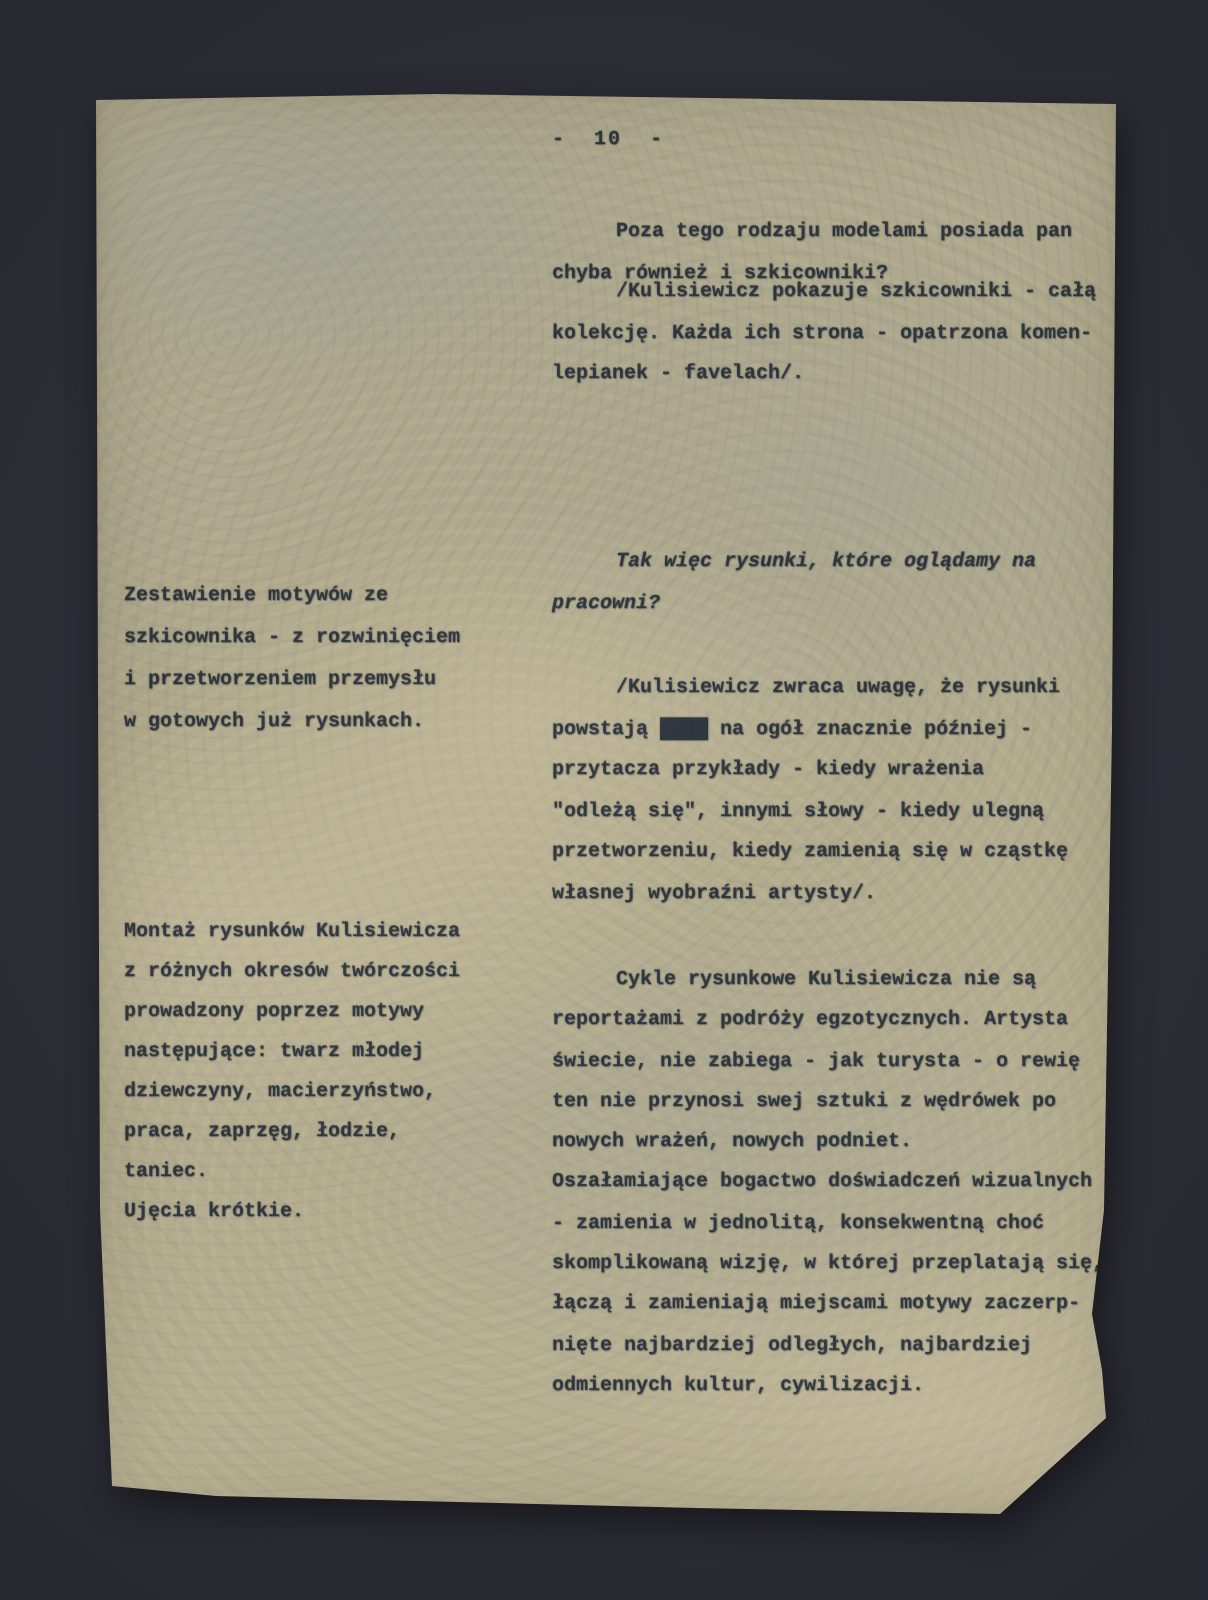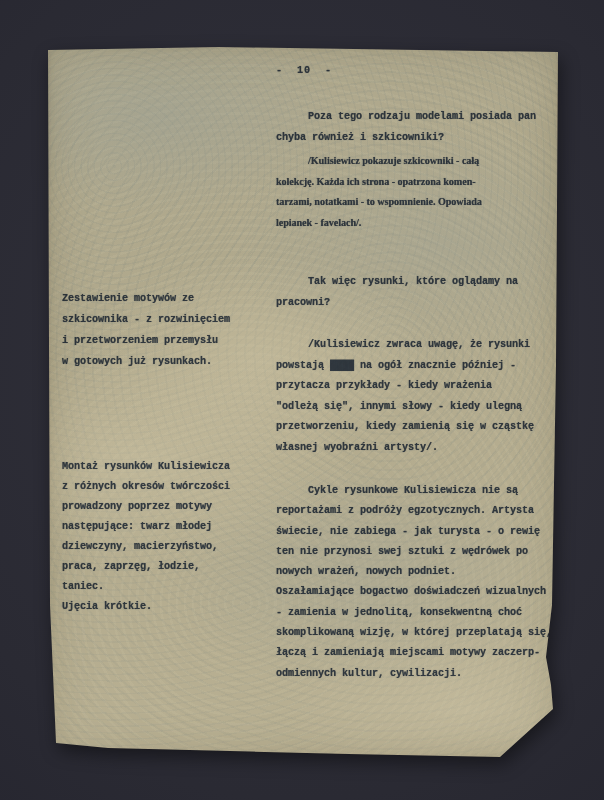--- a/index.html
+++ b/index.html
@@ -41,22 +41,22 @@
     mix-blend-mode:multiply;
   }
   .ln{white-space:pre;font-size:10px;}
   .page-number{position:absolute;left:228px;top:20px;font-size:10px;white-space:pre;letter-spacing:1px;}
   .col{position:absolute;left:228px;width:288px;line-height:20.5px;}
   .col.tight{line-height:20.3px;}
   .note{position:absolute;left:14px;width:210px;}
   .note-1{top:201px;line-height:21px;margin-top:42px;}
   .note-2{top:412px;line-height:20px;}
   .p1{top:62px;}
-  .p2{top:106px;font-family:Liberation Serif, serif;}
-  .p3{top:227px;}
+  .p2{top:92px;}
+  .p3{top:227px;font-style:italic;}
   .p4{top:290px;}
   .p5{top:436px;}
   .ind{text-indent:32px;}
 </style>
 </head>
 <body>
 
 <div class="stage">
   <div class="paper-wrap">
     <div class="paper">
@@ -82,21 +82,20 @@
       </div>
 
       <div class="col p1 ink">
         <div class="ln ind">Poza tego rodzaju modelami posiada pan</div>
         <div class="ln">chyba również i szkicowniki?</div>
       </div>
 
       <div class="col p2 ink">
         <div class="ln ind">/Kulisiewicz pokazuje szkicowniki - całą</div>
         <div class="ln">kolekcję. Każda ich strona - opatrzona komen-</div>
-        <div class="ln">tarzami, notatkami - to wspomnienie. Opowiada</div>
         <div class="ln">lepianek - favelach/.</div>
       </div>
 
       <div class="col p3 ink">
         <div class="ln ind">Tak więc rysunki, które oglądamy na</div>
         <div class="ln">pracowni?</div>
       </div>
 
       <div class="col p4 ink">
         <div class="ln ind">/Kulisiewicz zwraca uwagę, że rysunki</div>
@@ -110,18 +109,19 @@
       <div class="col p5 tight ink">
         <div class="ln ind">Cykle rysunkowe Kulisiewicza nie są</div>
         <div class="ln">reportażami z podróży egzotycznych. Artysta</div>
         <div class="ln">świecie, nie zabiega - jak turysta - o rewię</div>
         <div class="ln">ten nie przynosi swej sztuki z wędrówek po</div>
         <div class="ln">nowych wrażeń, nowych podniet.</div>
         <div class="ln">Oszałamiające bogactwo doświadczeń wizualnych</div>
         <div class="ln">- zamienia w jednolitą, konsekwentną choć</div>
         <div class="ln">skomplikowaną wizję, w której przeplatają się,</div>
         <div class="ln">łączą i zamieniają miejscami motywy zaczerp-</div>
+        <div class="ln">nięte najbardziej odległych, najbardziej</div>
         <div class="ln">odmiennych kultur, cywilizacji.</div>
       </div>
 
     </div>
   </div>
 </div>
 
 </body></html>

